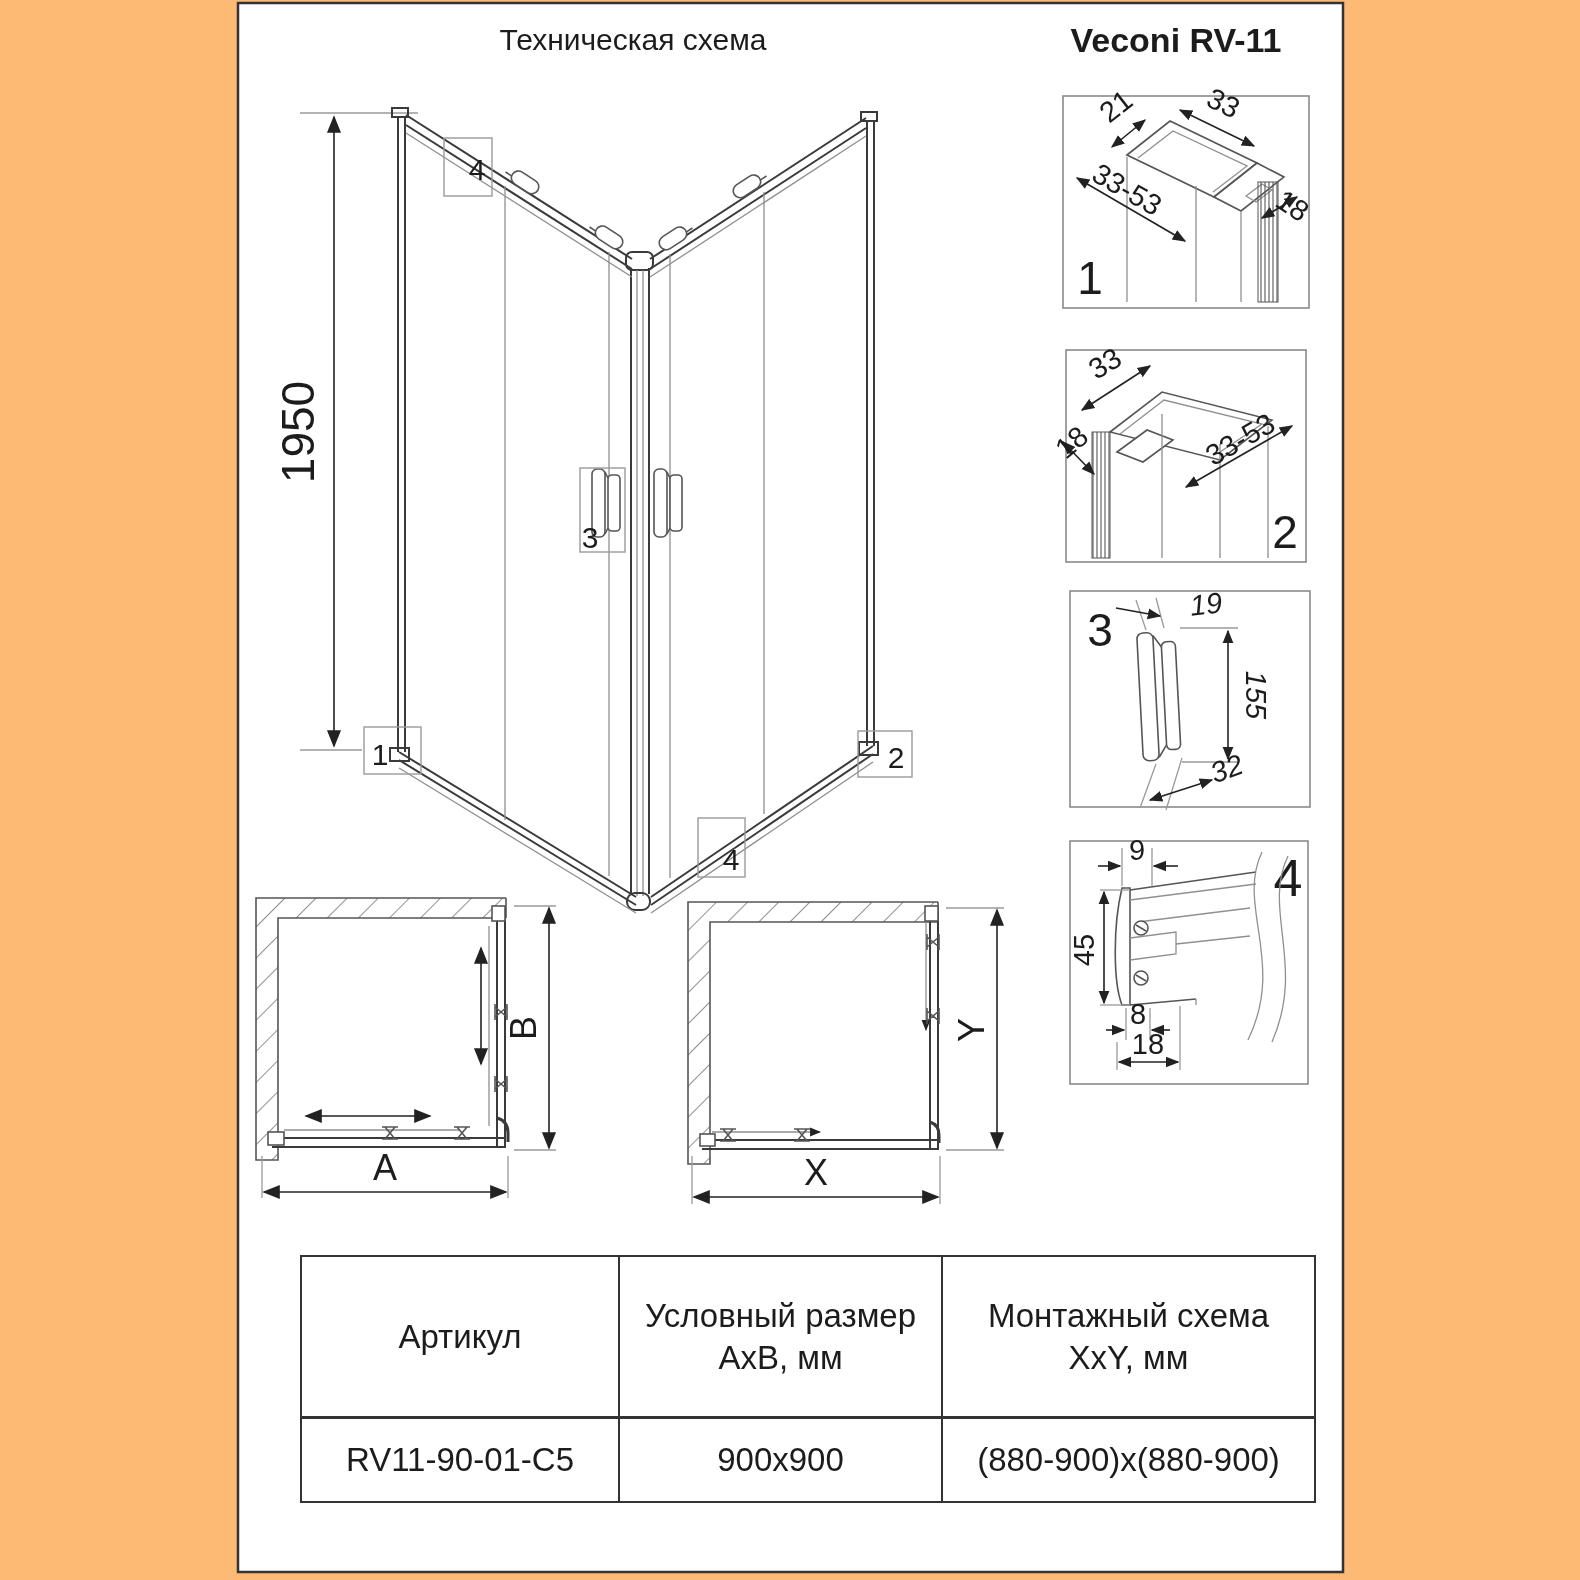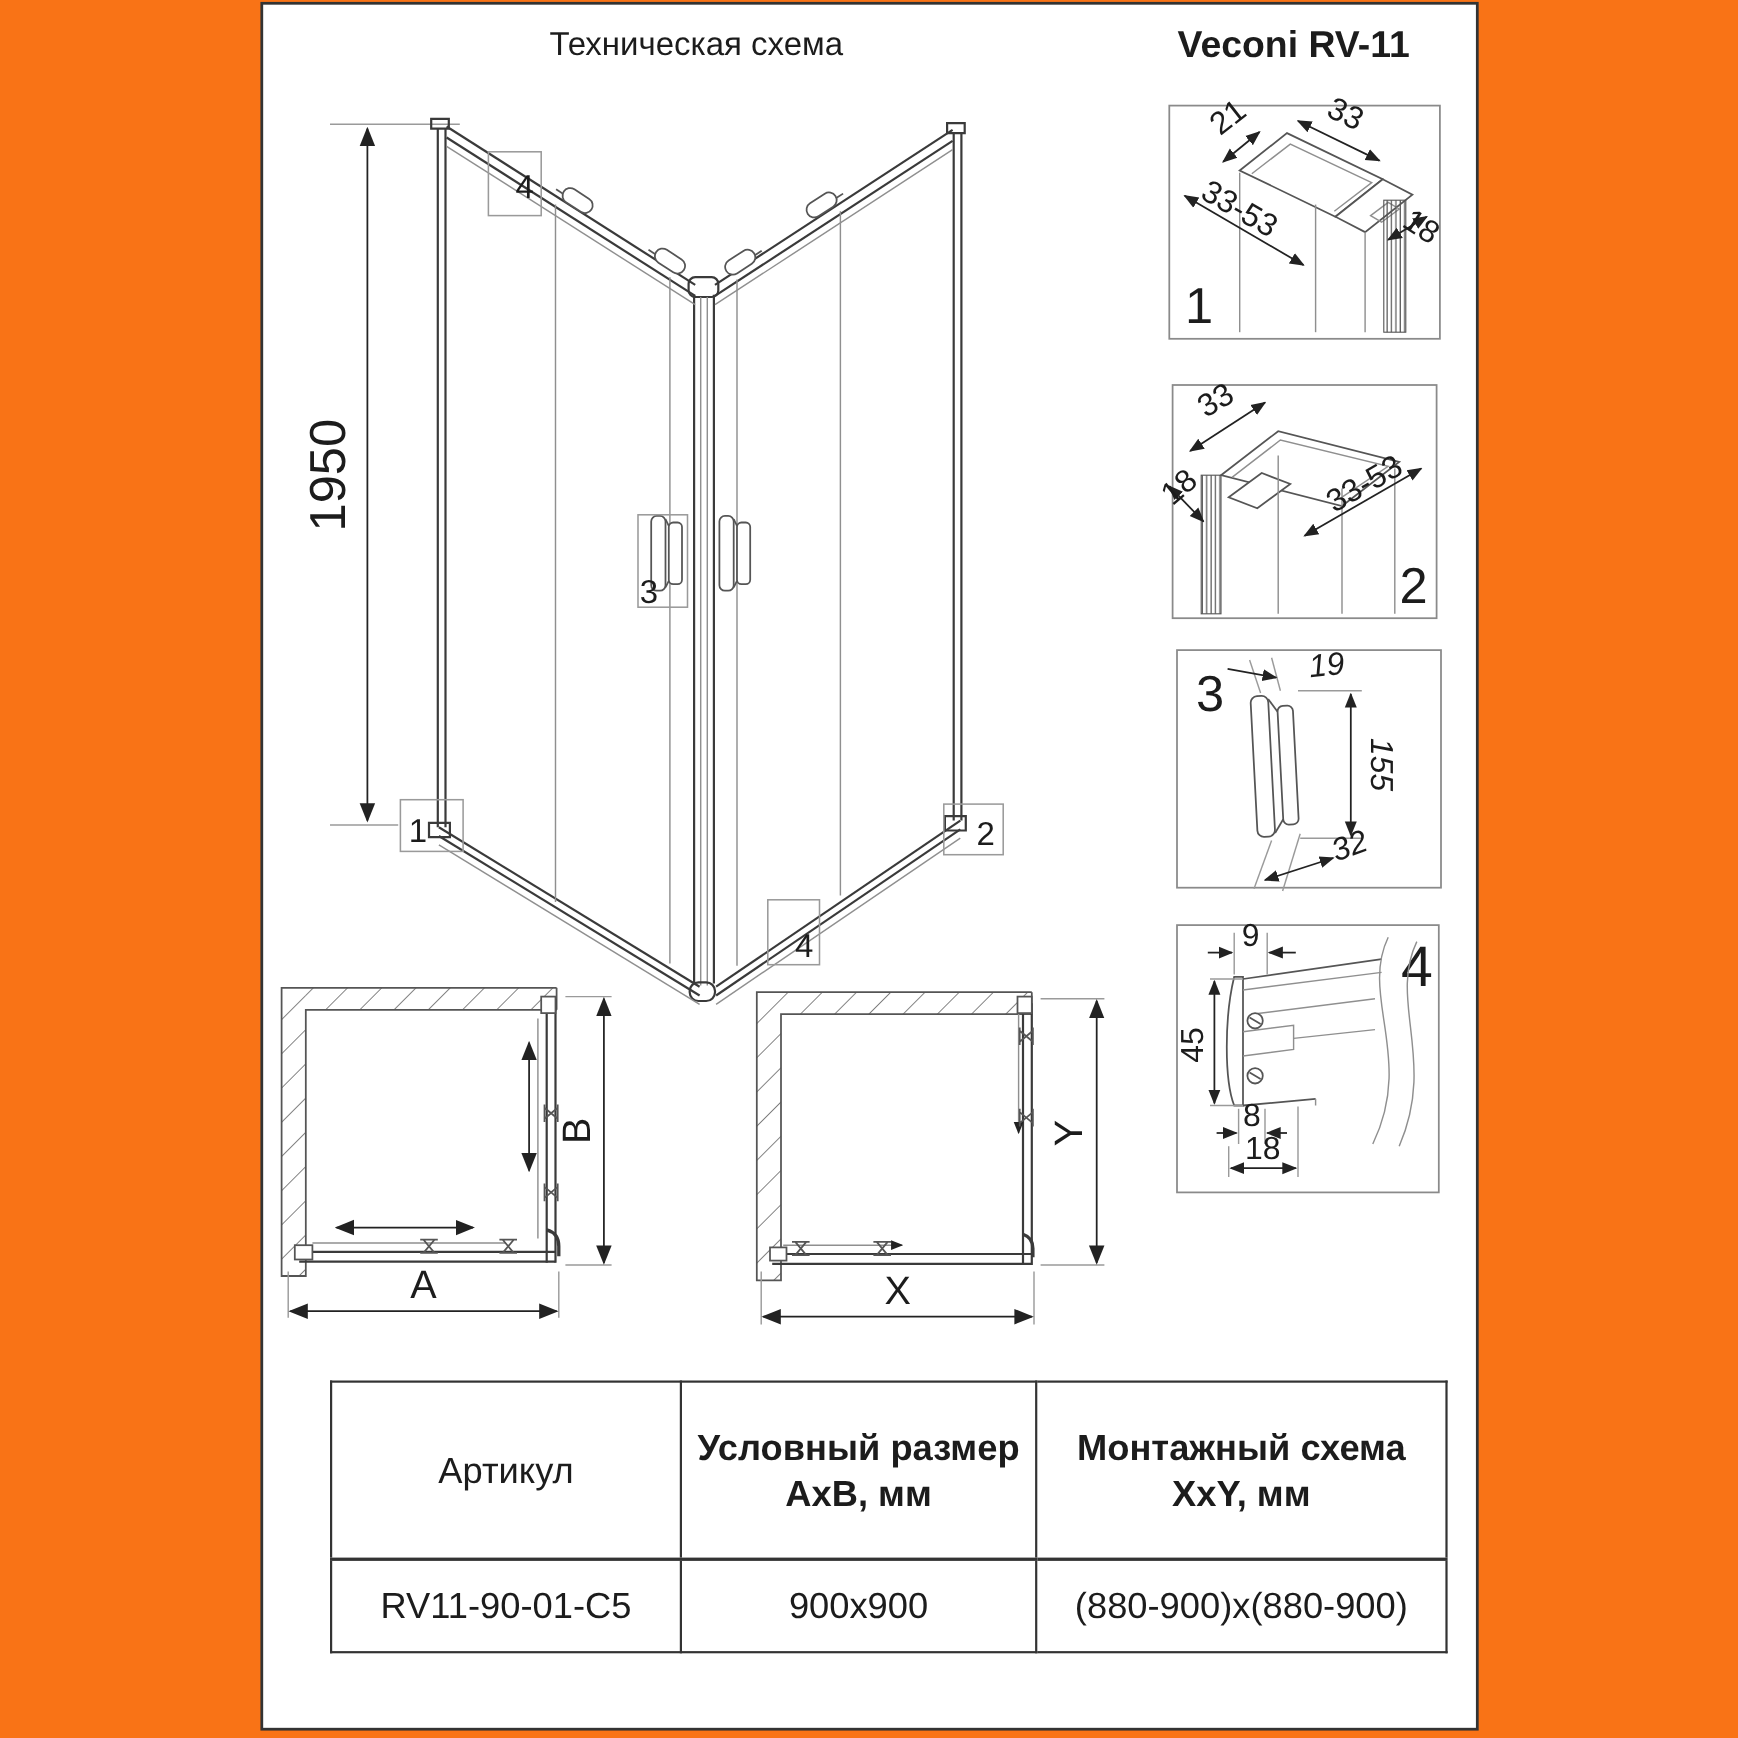--- a/index.html
+++ b/index.html
@@ -1,16 +1,16 @@
 <!DOCTYPE html>
 <html><head>
 <meta charset="utf-8">
 <style>
   html,body{margin:0;padding:0;background:#ffffff;}
-  .page{position:relative;width:1580px;height:1580px;background:#f97316;overflow:hidden;
+  .page{position:relative;width:1580px;height:1580px;background:#fdba74;overflow:hidden;
         font-family:"Liberation Sans",sans-serif;color:#1c1c1c;}
   svg text{font-family:"Liberation Sans",sans-serif;fill:#1c1c1c;}
   .t-title{font-size:30px;}
   .t-brand{font-size:34px;font-weight:bold;}
   .t-dim-big{font-size:46px;}
   .t-dim{font-size:29px;}
   .t-dim-i{font-size:29px;font-style:italic;}
   .t-callout{font-size:30px;}
   .t-plan{font-size:36px;}
   .t-detlabel{font-size:46px;}
@@ -24,21 +24,21 @@
   .cobox{stroke:#9a9a9a;stroke-width:1.4;fill:none;}
   .detbox{stroke:#8a8a8a;stroke-width:1.6;fill:#ffffff;}
   .wh{fill:#fff;}
   
   table.spec{position:absolute;left:300px;top:1255px;width:1014px;height:248px;
              border-collapse:collapse;table-layout:fixed;background:#fff;}
   table.spec th,table.spec td{border:2px solid #333;text-align:center;vertical-align:middle;
              font-size:33px;font-weight:400;padding:0;}
   table.spec tr{height:50px;}
   table.spec tr.hdr{height:96px;margin-left:14px;}
-  table.spec tr.hdr th span{display:block;line-height:42px;font-weight:bold;}
+  table.spec tr.hdr th span{display:block;line-height:42px;}
   table.spec td{border-top-width:3px;}
 </style>
 </head>
 <body>
 
 <div class="page">
 
 <svg width="1580" height="1580" viewBox="0 0 1580 1580">
   <defs>
     <marker id="arr" viewBox="0 0 10 10" refX="9" refY="5" markerWidth="11" markerHeight="11" orient="auto-start-reverse">

